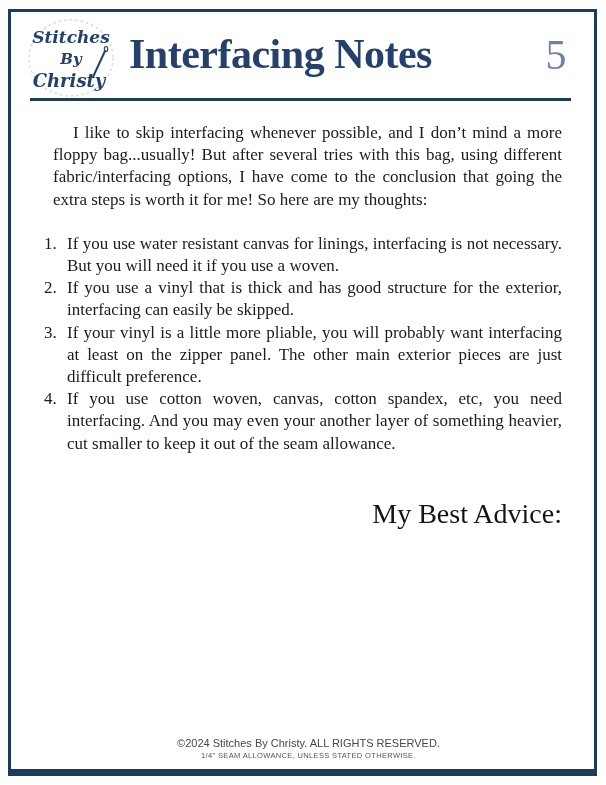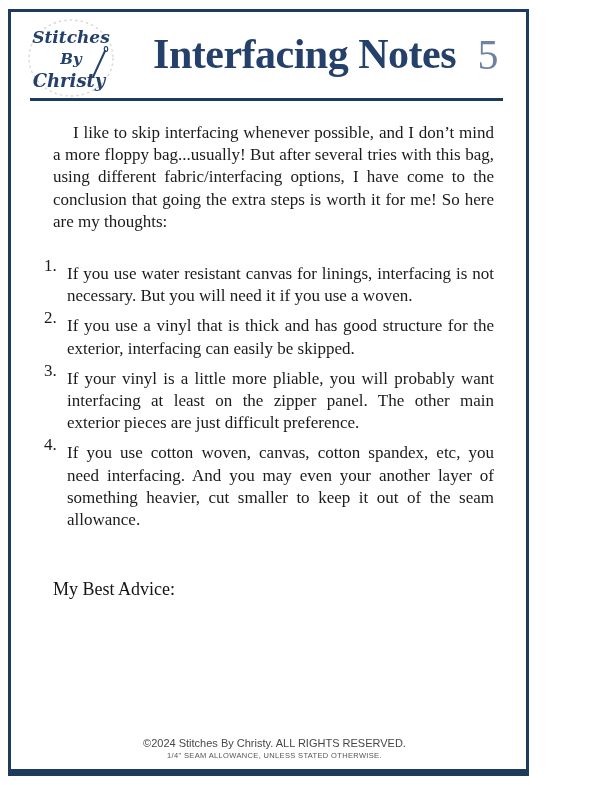--- a/index.html
+++ b/index.html
@@ -7,41 +7,41 @@
     padding: 0;
     background: #ffffff;
     width: 606px;
     height: 785px;
     font-family: "Liberation Serif", "DejaVu Serif", serif;
   }
   .page-frame {
     position: absolute;
     left: 8px;
     top: 9px;
-    width: 521px;
+    width: 589px;
     height: 767px;
     box-sizing: border-box;
     border: 3px solid #1e3a5c;
     border-bottom-width: 7px;
     background: #ffffff;
   }
   .header {
     display: flex;
     align-items: center;
     height: 78px;
     padding: 2px 6px 0 6px;
   }
   .logo-box {
     flex: 0 0 112px;
     height: 92px;
     margin-top: 8px;
   }
   .doc-title {
     flex: 1;
-    text-align: right;
+    text-align: left;
     font-size: 42px;
     font-weight: 700;
     letter-spacing: -0.5px;
     color: #24406b;
     margin-top: 2px;
     white-space: nowrap;
   }
   .page-number {
     flex: 0 0 64px;
     text-align: center;
@@ -70,26 +70,25 @@
   }
   .list-item {
     display: flex;
   }
   .list-item .num {
     flex: 0 0 23px;
   }
   .list-item .li-text {
     flex: 1;
     text-align: justify;
-    margin-top: 8px;
   }
   .advice {
     margin-top: 45px;
-    text-align: left;
-    font-size: 18px;
+    text-align: right;
+    font-size: 28px;
     line-height: 27.5px;
     color: #141414;
   }
   .footer {
     position: absolute;
     left: 0;
     right: 0;
     bottom: 9px;
     text-align: center;
     font-family: "Liberation Sans", "DejaVu Sans", sans-serif;

